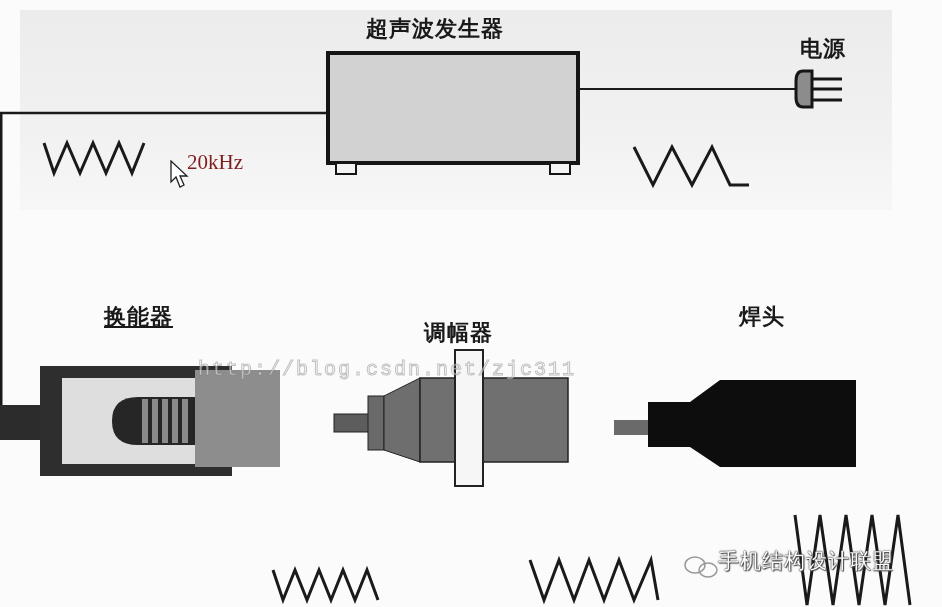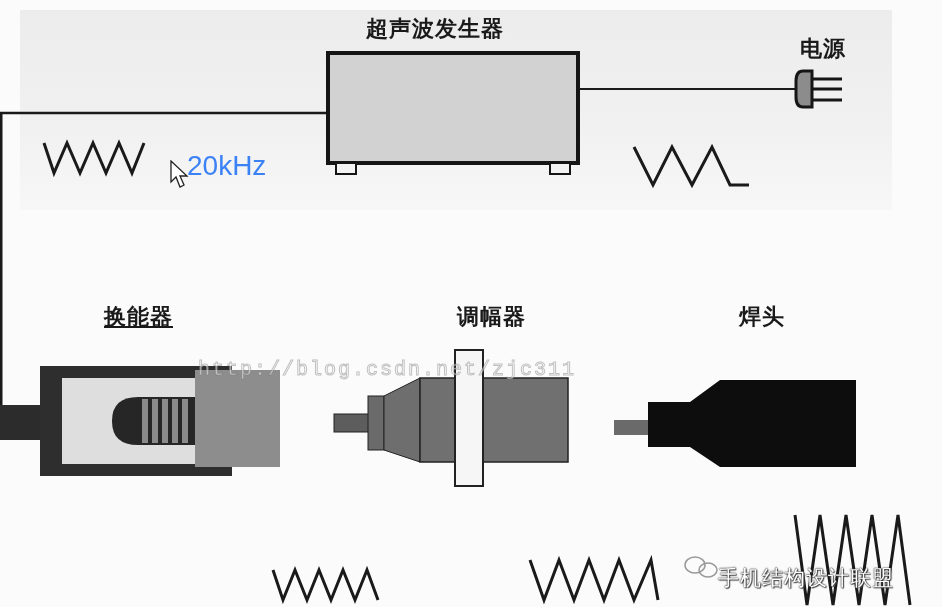--- a/index.html
+++ b/index.html
@@ -13,33 +13,33 @@
   .bg-top {
     position: absolute; left: 20px; top: 10px; width: 872px; height: 200px;
     background: linear-gradient(180deg, #ececec 0%, #f1f1f1 60%, #f7f7f7 100%);
   }
   .label {
     position: absolute; color: #1a1a1a; font-weight: bold;
     font-family: "DejaVu Sans", "Liberation Sans", sans-serif;
     font-size: 22px; letter-spacing: 1px; white-space: nowrap;
   }
   .freq {
-    position: absolute; color: #3b82f6;
-    font-family: Liberation Sans, sans-serif;
-    font-size: 28px; white-space: nowrap;
+    position: absolute; color: #7f1d1d;
+    font-family: Liberation Serif, serif;
+    font-size: 21px; white-space: nowrap;
   }
   .watermark-url {
     position: absolute; left: 198px; top: 358px;
     font-family: "Liberation Mono", "DejaVu Sans Mono", monospace;
     font-size: 20px; color: rgba(255,255,255,0.55);
     -webkit-text-stroke: 1px rgba(120,120,120,0.45);
     letter-spacing: 2px; white-space: nowrap;
   }
   .watermark-brand {
-    position: absolute; left: 680px; top: 564px;
+    position: absolute; left: 680px; top: 547px;
     display: flex; align-items: center; gap: 6px;
   }
   .watermark-brand .brand-text {
     font-family: "DejaVu Sans", "Liberation Sans", sans-serif;
     font-size: 21px; color: #ffffff;
     text-shadow: 0 0 2px #333, 0 0 1px #000, 1px 1px 1px #555;
     letter-spacing: 1px;
   }
   .cursor { position: absolute; left: 170px; top: 160px; }
 </style>
@@ -118,21 +118,21 @@
 
     <g fill="none" stroke="#999" stroke-width="1.5">
       <ellipse cx="695" cy="565" rx="10" ry="8"></ellipse>
       <ellipse cx="708" cy="570" rx="9" ry="7"></ellipse>
     </g>
   </svg>
 
   <div class="label" style="left:366px;top:14px;">超声波发生器</div>
   <div class="label" style="left:800px;top:34px;">电源</div>
   <div class="label" style="left:104px;top:302px;text-decoration:underline;">换能器</div>
-  <div class="label" style="left:424px;top:302px;margin-left:33px;">调幅器</div>
+  <div class="label" style="left:424px;top:318px;">调幅器</div>
   <div class="label" style="left:728px;top:302px;margin-left:11px;">焊头</div>
 
   <div class="freq" style="left:187px;top:150px;">20kHz</div>
 
   <svg class="cursor" width="22" height="30" viewBox="0 0 22 30">
     <path d="M1,1 L1,22 L6,17 L10,27 L14,25 L10,16 L17,16 Z" fill="#ffffff" stroke="#222" stroke-width="1.3"></path>
   </svg>
 
   <div class="watermark-url">http://blog.csdn.net/zjc311</div>
   <div class="watermark-brand">

